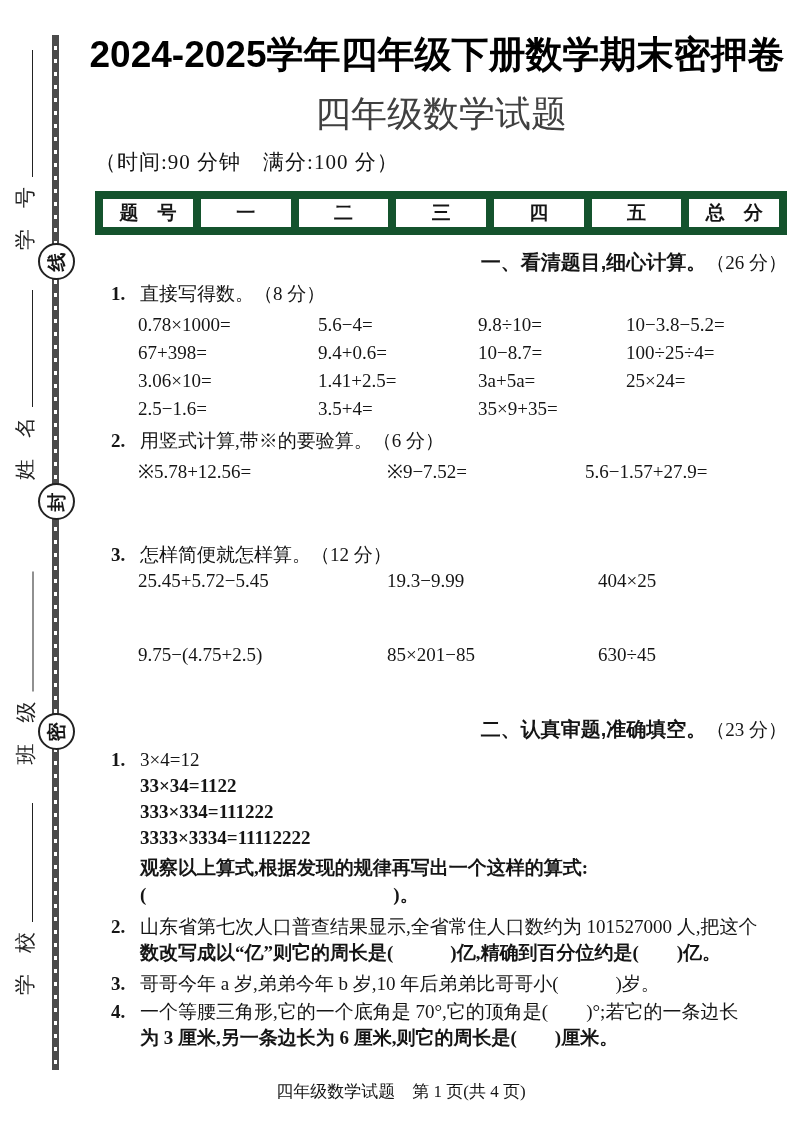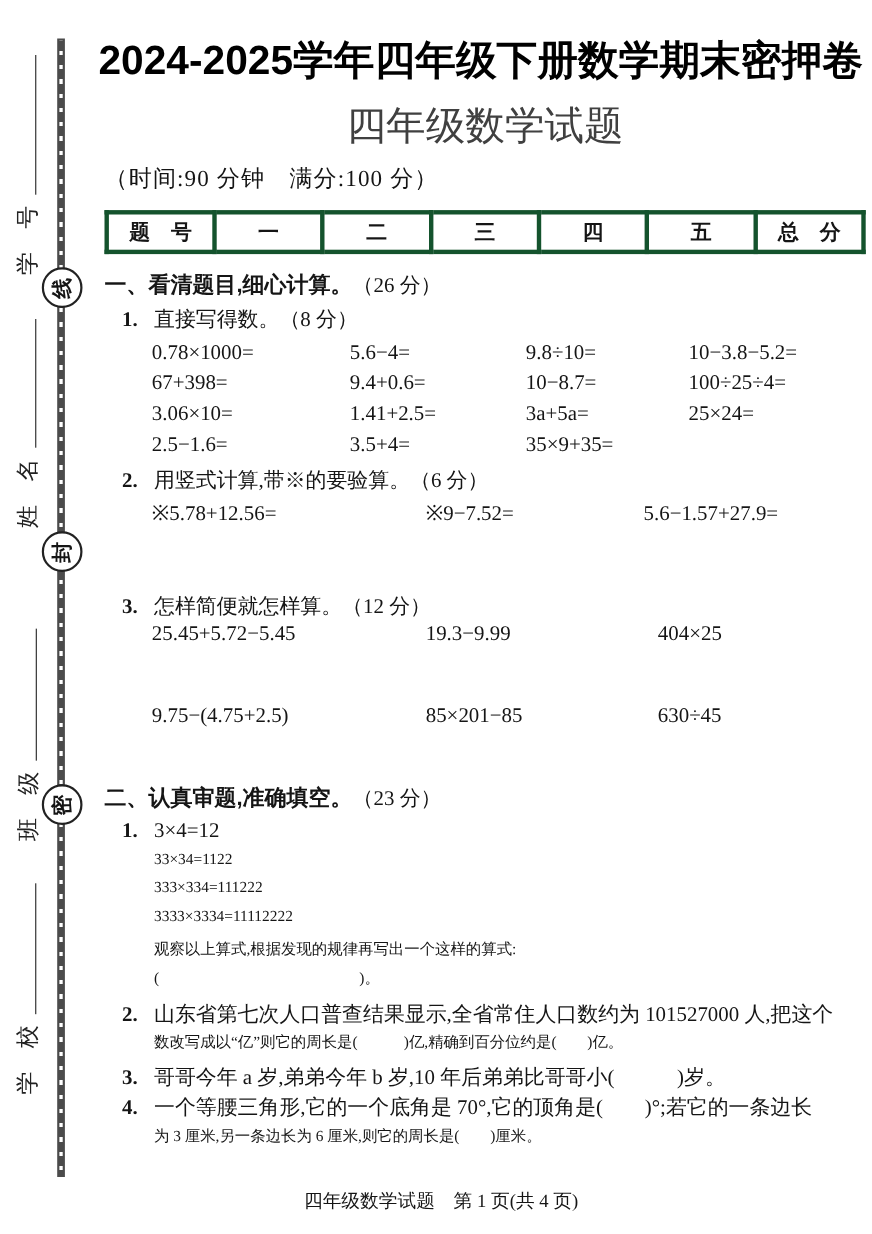--- a/index.html
+++ b/index.html
@@ -31,39 +31,39 @@
   .content { position:absolute; left:95px; top:0; width:692px; }
 
   .title {
     padding-top:30px; text-align:center; font-size:37px; font-weight:700;
     font-family:"Liberation Sans","DejaVu Sans",sans-serif; color:#000000; margin-left:-8px;
   }
   .subtitle { margin-top:10px; text-align:center; font-size:36px; color:#404040; }
   .info { margin-top:9px; text-align:left; font-size:21px; letter-spacing:1px; }
 
   table.score { width:100%; border-collapse:collapse; margin-top:15px; table-layout:fixed; }
-  table.score td { border:4px solid #14532d; height:36px; text-align:center; font-size:19px; font-weight:700; }
+  table.score td { border:8px solid #14532d; height:36px; text-align:center; font-size:19px; font-weight:700; }
   table.score td.label-col { width:98px; }
 
-  .sec-h { font-size:20px; font-weight:700; font-family:"Liberation Sans","DejaVu Sans",sans-serif; }
+  .sec-h { font-size:20px; font-weight:700; font-family:"Liberation Sans","DejaVu Sans",sans-serif;text-align:right; }
   .sec-h .score { font-family:"Liberation Serif","DejaVu Serif",serif; font-weight:400; font-size:19px; }
   .sec1-h { margin-top:14px; }
   .sec2-h { margin-top:50px; }
 
   .qhead { font-size:19px; padding-left:16px; margin-top:5px; }
   .qnum { display:inline-block; width:29px; font-weight:700; }
 
   .grid { display:grid; font-size:19px; padding-left:43px; }
   .g4  { grid-template-columns:180px 160px 148px 1fr; line-height:28px; margin-top:4px; }
   .g3a { grid-template-columns:249px 198px 1fr; line-height:28px; margin-top:4px; }
   .g3b { grid-template-columns:249px 211px 1fr; margin-top:2px; }
   .row2 { margin-top:52px; }
   .q3head { margin-top:56px; }
 
-  .fl { font-size:14px; line-height:26px; padding-left:45px; }
+  .fl { font-size:19px; line-height:26px; padding-left:45px;font-weight:bold; }
   .qfirst { font-size:19px; line-height:26px; padding-left:16px; }
   .mt2 { margin-top:2px; } .mt4 { margin-top:4px; } .mt5 { margin-top:5px; }
   .blankline { line-height:28px; }
 
   .footer { position:absolute; top:1080px; left:95px; width:692px; text-align:center;
             font-size:17px; padding-right:80px; }
 </style>
 </head>
 <body>
 

